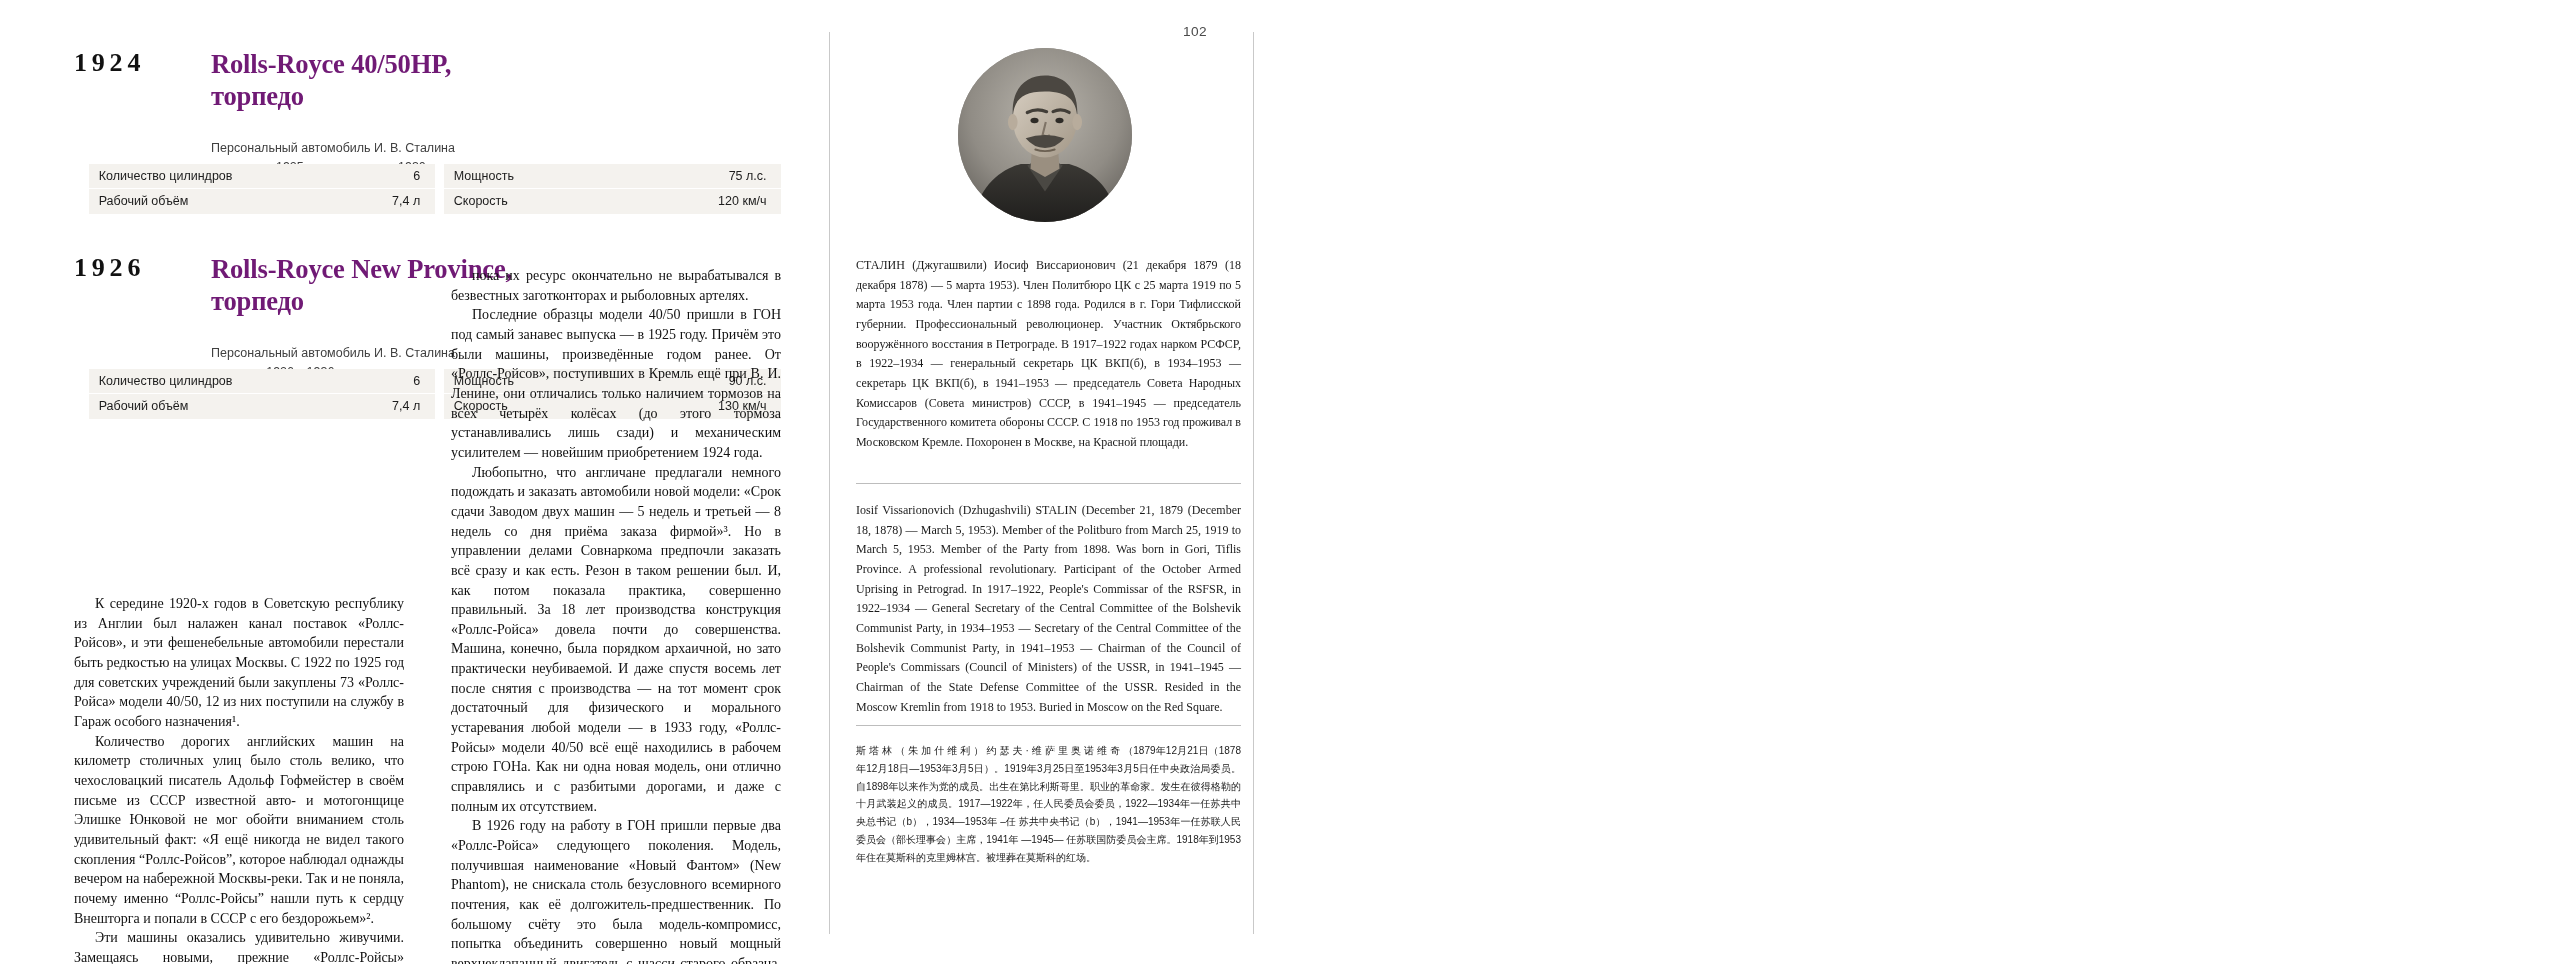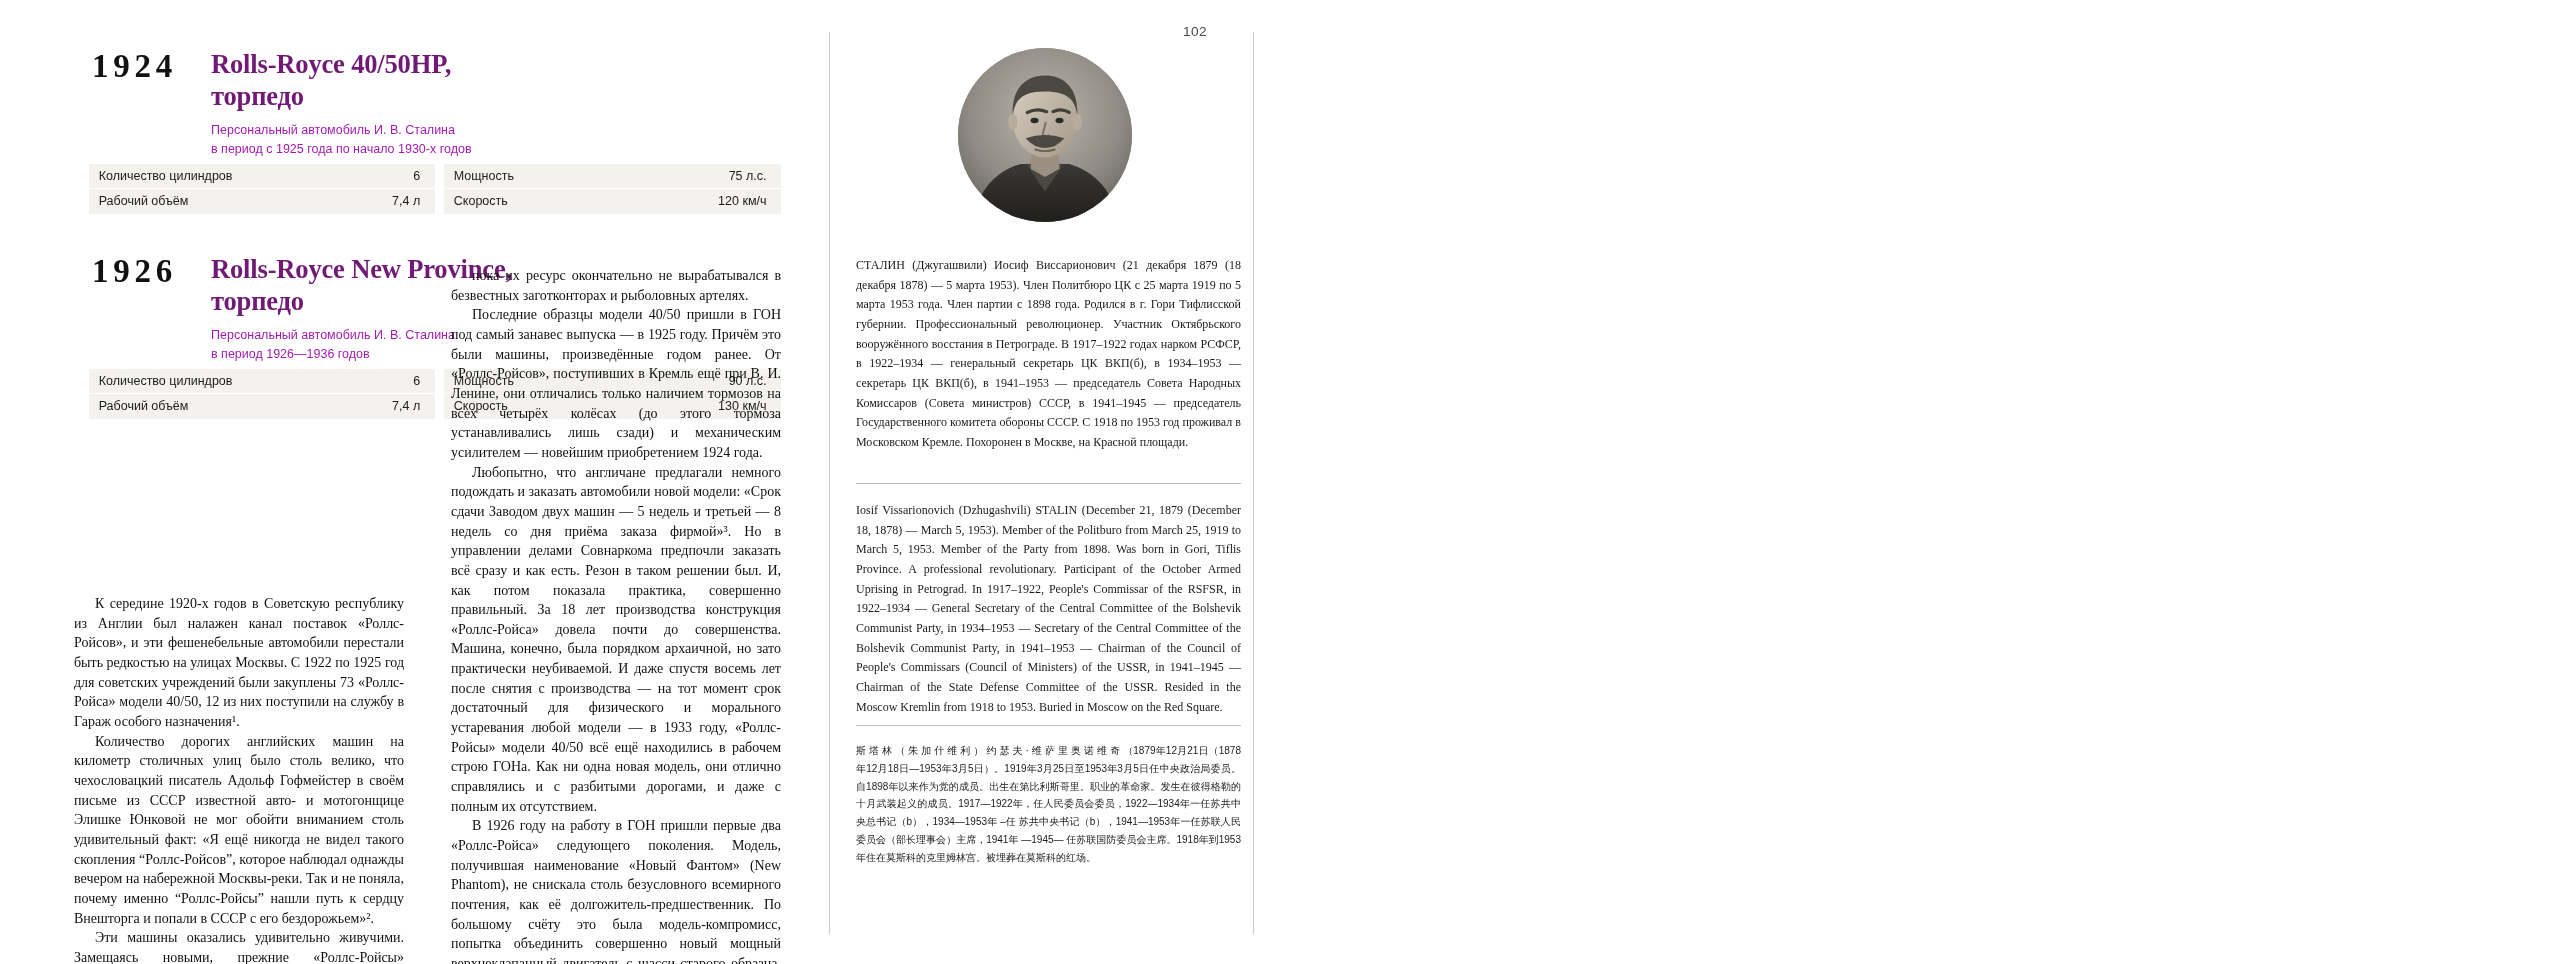--- a/index.html
+++ b/index.html
@@ -28,31 +28,31 @@
   .vrule2{
     position:absolute;left:1253px;top:32px;width:0.8px;height:902px;
     background:#c9c9c9;
   }
 
   
   .model-block{position:absolute;left:74px;width:708px;}
   .model-year{
     position:absolute;left:0;top:0;width:121px;
     font-family:"Liberation Serif",serif;font-weight:bold;
-    font-size:33px;letter-spacing:4.8px;color:#111;text-align:center;
+    font-size:26px;letter-spacing:4.8px;color:#111;
   }
   .model-body{margin-left:137px;}
   .model-title{
     font-family:"Liberation Serif",serif;font-weight:bold;
     font-size:26.6px;line-height:1.22;color:#701a75;letter-spacing:-0.2px;
   }
   .model-sub{
-    margin-top:8px;
+    margin-top:26px;
     font-family:"Liberation Sans",sans-serif;
-    font-size:12.5px;line-height:1.55;color:#a21caf;
+    font-size:12.5px;line-height:1.55;color:#404040;
   }
 
   
   .spec{
     position:absolute;left:89px;width:692px;
     border-collapse:collapse;
     font-family:"Liberation Sans",sans-serif;
     font-size:12.5px;color:#1c1c1c;
   }
   .spec td{

